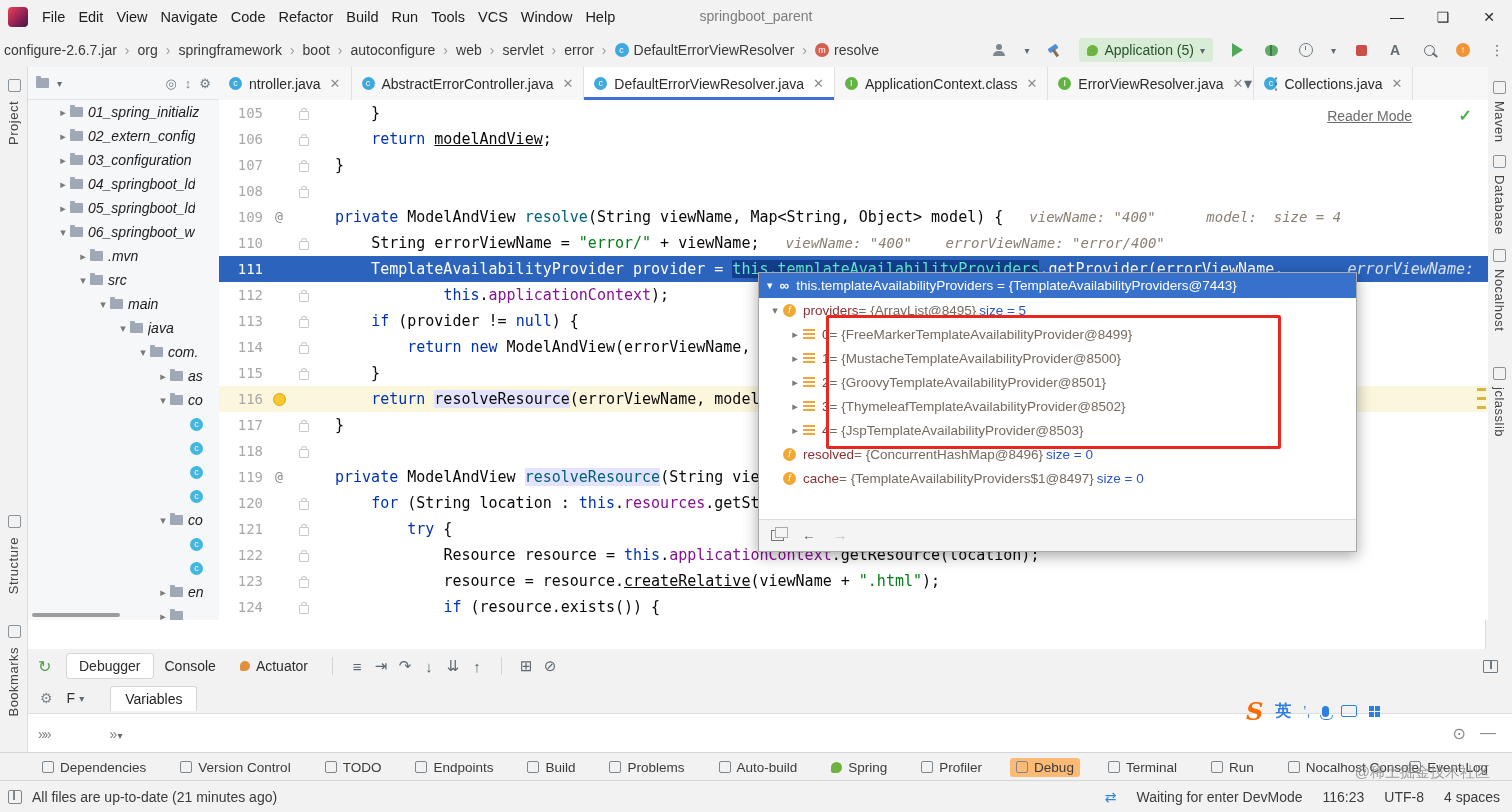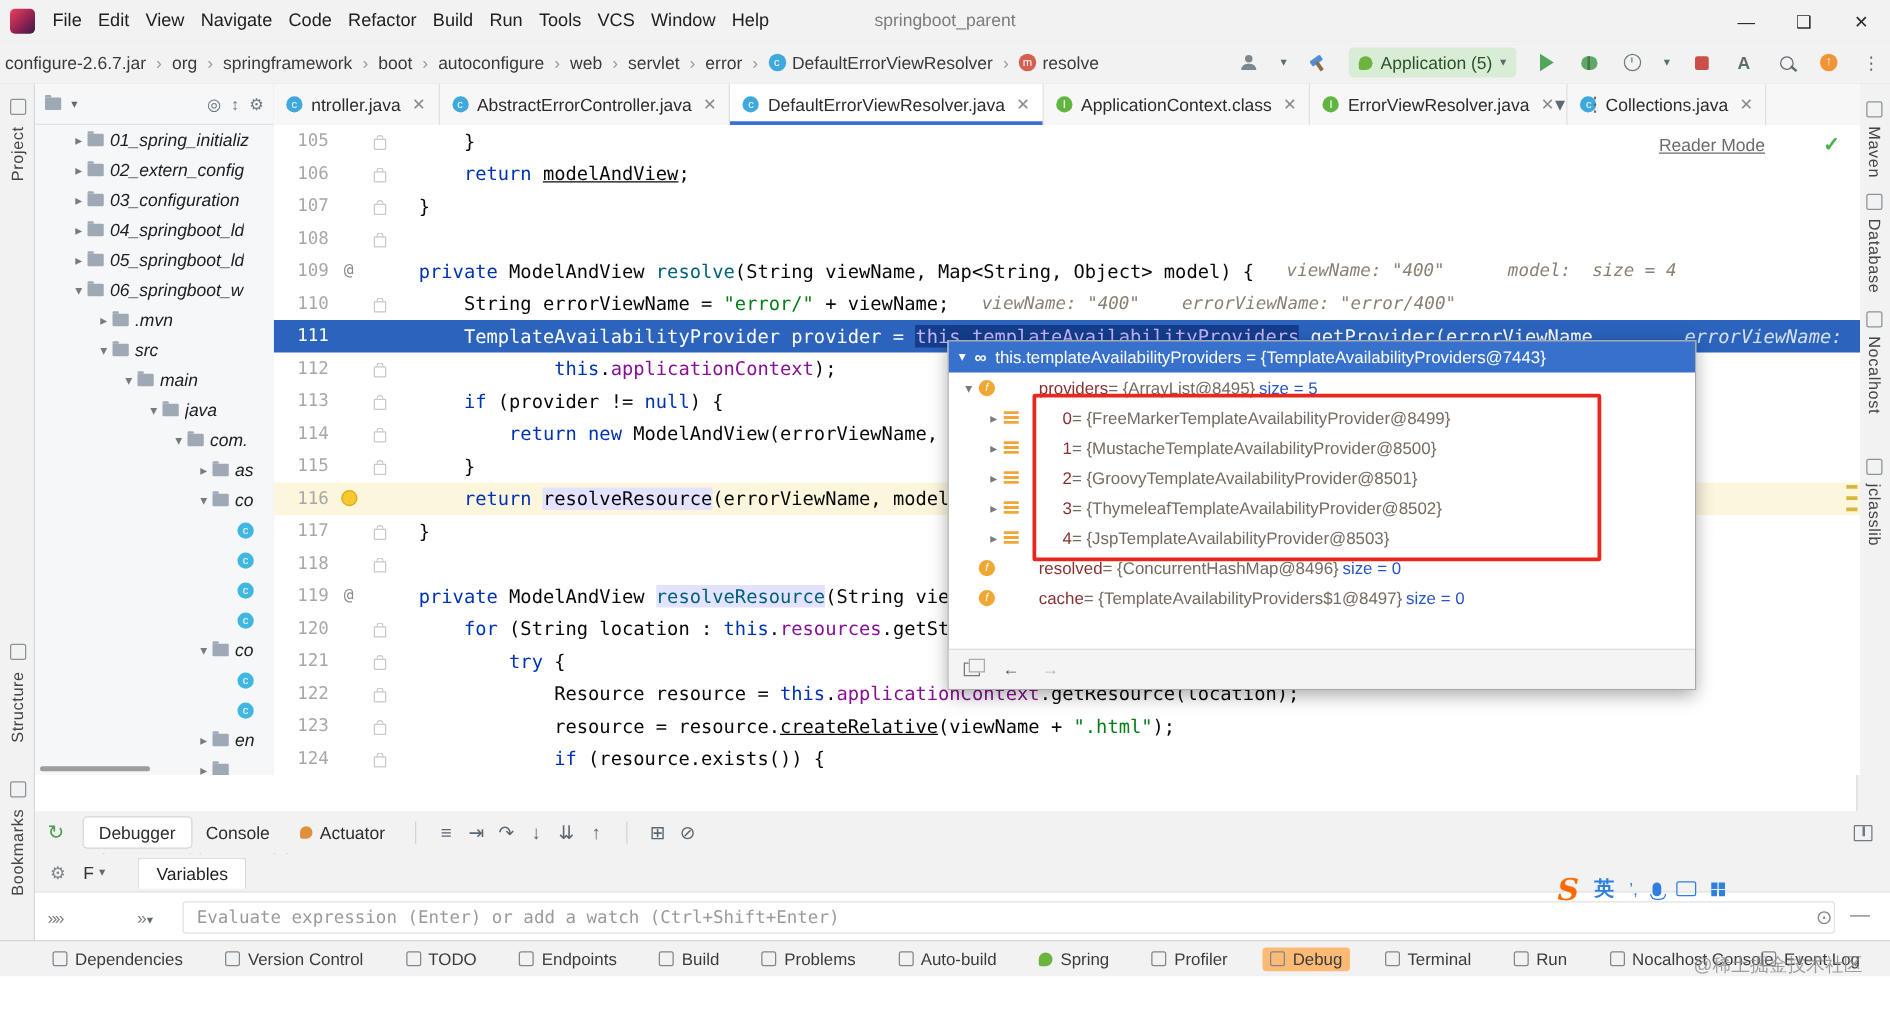--- a/index.html
+++ b/index.html
@@ -75,37 +75,37 @@
   .cl{display:flex;height:26px;line-height:26px;position:relative;}
   .ln{width:50px;flex:none;text-align:right;padding-right:6px;color:#a8a8a8;font-size:14px;box-sizing:border-box;}
   .g1{width:20px;flex:none;text-align:center;color:#8a8a8a;font-size:13px;}
   .g2{width:30px;flex:none;display:flex;align-items:center;justify-content:center;}
   .codetext{flex:none;padding-left:16px;white-space:pre;color:#080808;}
   .hint{white-space:pre;margin-left:26px;color:#8a7f73;font-style:italic;font-size:14px;}
   .rhint{position:absolute;right:14px;top:0;color:#d6e0f2;font-style:italic;}
   .s-p{color:#080808;} .s-kw{color:#0033b3;} .s-str{color:#067d17;} .s-fld{color:#871094;}
   .s-md{color:#00627a;} .s-use{background:#e4e3ff;} .s-u{text-decoration:underline;}
   .cl.exec{background:#2b63bd;} .cl.exec .ln{color:#fff;} .cl.exec .codetext{color:#fff;}
-  .s-w{color:#fff;} .s-wsel{background:#143e8c;color:#c4b5fd;}
+  .s-w{color:#fff;} .s-wsel{background:#143e8c;color:#5eead4;}
   .cl.warn{background:#fcf6dd;}
   .lk{width:8px;height:7px;border:1px solid #c9c9c9;border-radius:1px;position:relative;margin-top:4px;}
   .lk::before{content:"";position:absolute;left:1px;top:-4px;width:4px;height:3px;border:1px solid #c9c9c9;border-bottom:none;border-radius:3px 3px 0 0;}
   .bulb{display:inline-block;width:11px;height:11px;border-radius:50%;background:#f7c92e;border:1px solid #d9a514;vertical-align:middle;}
   .readermode{position:absolute;right:100px;top:108px;font-size:14px;color:#6b6b6b;text-decoration:underline;}
   .inspectok{position:absolute;right:40px;top:106px;color:#4db050;font-size:16px;font-weight:bold;}
   .stripe-mark{position:absolute;width:9px;height:3px;background:#d9b640;right:26px;}
   
   .dpopup{position:absolute;left:758px;top:272px;width:597px;height:278px;background:#fff;border:1px solid #a9a9a9;
           box-shadow:0 4px 14px rgba(0,0,0,.35);z-index:20;font-size:13.5px;}
   .dphead{height:25px;background:#3771cc;color:#fff;display:flex;align-items:center;gap:7px;padding:0 8px;white-space:nowrap;overflow:hidden;}
   .dprow{height:24px;display:flex;align-items:center;white-space:nowrap;}
   .dpchev{width:16px;flex:none;text-align:center;color:#7a7a7a;font-size:11px;}
   .ic-f{width:13px;height:13px;border-radius:50%;background:#f0a832;color:#fff;font-size:9px;font-style:italic;line-height:13px;text-align:center;flex:none;margin-right:7px;}
   .ic-el{width:12px;height:10px;flex:none;margin-right:7px;background:linear-gradient(#f2a63a 0 2px,transparent 2px 4px,#f2a63a 4px 6px,transparent 6px 8px,#f2a63a 8px 10px);}
-  .dname{color:#8b3032;margin-left:28px;}
+  .dname{color:#8b3032;}
   .dval{color:#756a60;}
   .dsize{color:#2a56c6;margin-left:3px;}
   .dpfoot{position:absolute;left:0;right:0;bottom:0;height:31px;background:#f4f4f4;border-top:1px solid #ddd;display:flex;align-items:center;gap:18px;padding:0 12px;color:#555;}
   .dup{width:11px;height:9px;border:1.4px solid #777;position:relative;}
   .dup::after{content:"";position:absolute;left:3px;top:-4px;width:11px;height:9px;border:1.4px solid #aaa;background:#f4f4f4;}
   .arrow-dim{color:#b9b9b9;}
   .redbox{position:absolute;left:826px;top:315px;width:449px;height:128px;border:3px solid #e8281e;border-radius:2px;z-index:25;pointer-events:none;}
   
   .dbgtabs{position:absolute;left:28px;top:653px;width:1484px;height:29px;background:#f2f2f2;border-top:4px solid #404040;border-bottom:1px solid #e0e0e0;display:flex;align-items:flex-end;font-size:14.5px;}
   .dbglabel{margin-left:14px;color:#333;}
@@ -718,21 +718,20 @@
     <span class="fcombo">
       <span>F</span>
       <span class="caret">▾</span>
     </span>
     <span class="vartab">Variables</span>
   </div>
 
   <div class="evalrow">
     <span class="evchev">»»</span>
     <span class="evchev2">»<span class="caret">▾</span></span>
-    <div class="evalinput">Evaluate expression (Enter) or add a watch (Ctrl+Shift+Enter)</div>
     <span class="evicons">
       <span>⊙</span>
       <span>—</span>
     </span>
   </div>
 
   <div class="btools">
     <div id="btools-left">
         <span class="btool">
           <span class="bt-ico"></span>
@@ -786,20 +785,31 @@
           <span class="bt-ico"></span>
           <span>Nocalhost Console</span>
         </span>
       </div>
     <div class="btools-right">
       <span class="bt-ico"></span>
       <span>Event Log</span>
     </div>
   </div>
 
+  <div class="statusbar">
+    <span class="sq-grid"></span>
+    <span>All files are up-to-date (21 minutes ago)</span>
+    <div class="status-right">
+      <span class="syncico">⇄</span>
+      <span>Waiting for enter DevMode</span>
+      <span>116:23</span>
+      <span>UTF-8</span>
+      <span>4 spaces</span>
+    </div>
+  </div>
 
   <div class="watermark">@稀土掘金技术社区</div>
   <div class="ime">
     <span class="ime-s">S</span>
     <span class="ime-lang">英</span>
     <span class="ime-blue">’,</span>
     <span class="i-mic"></span>
     <span class="i-kbd"></span>
     <span class="i-grid4"></span>
   </div>

